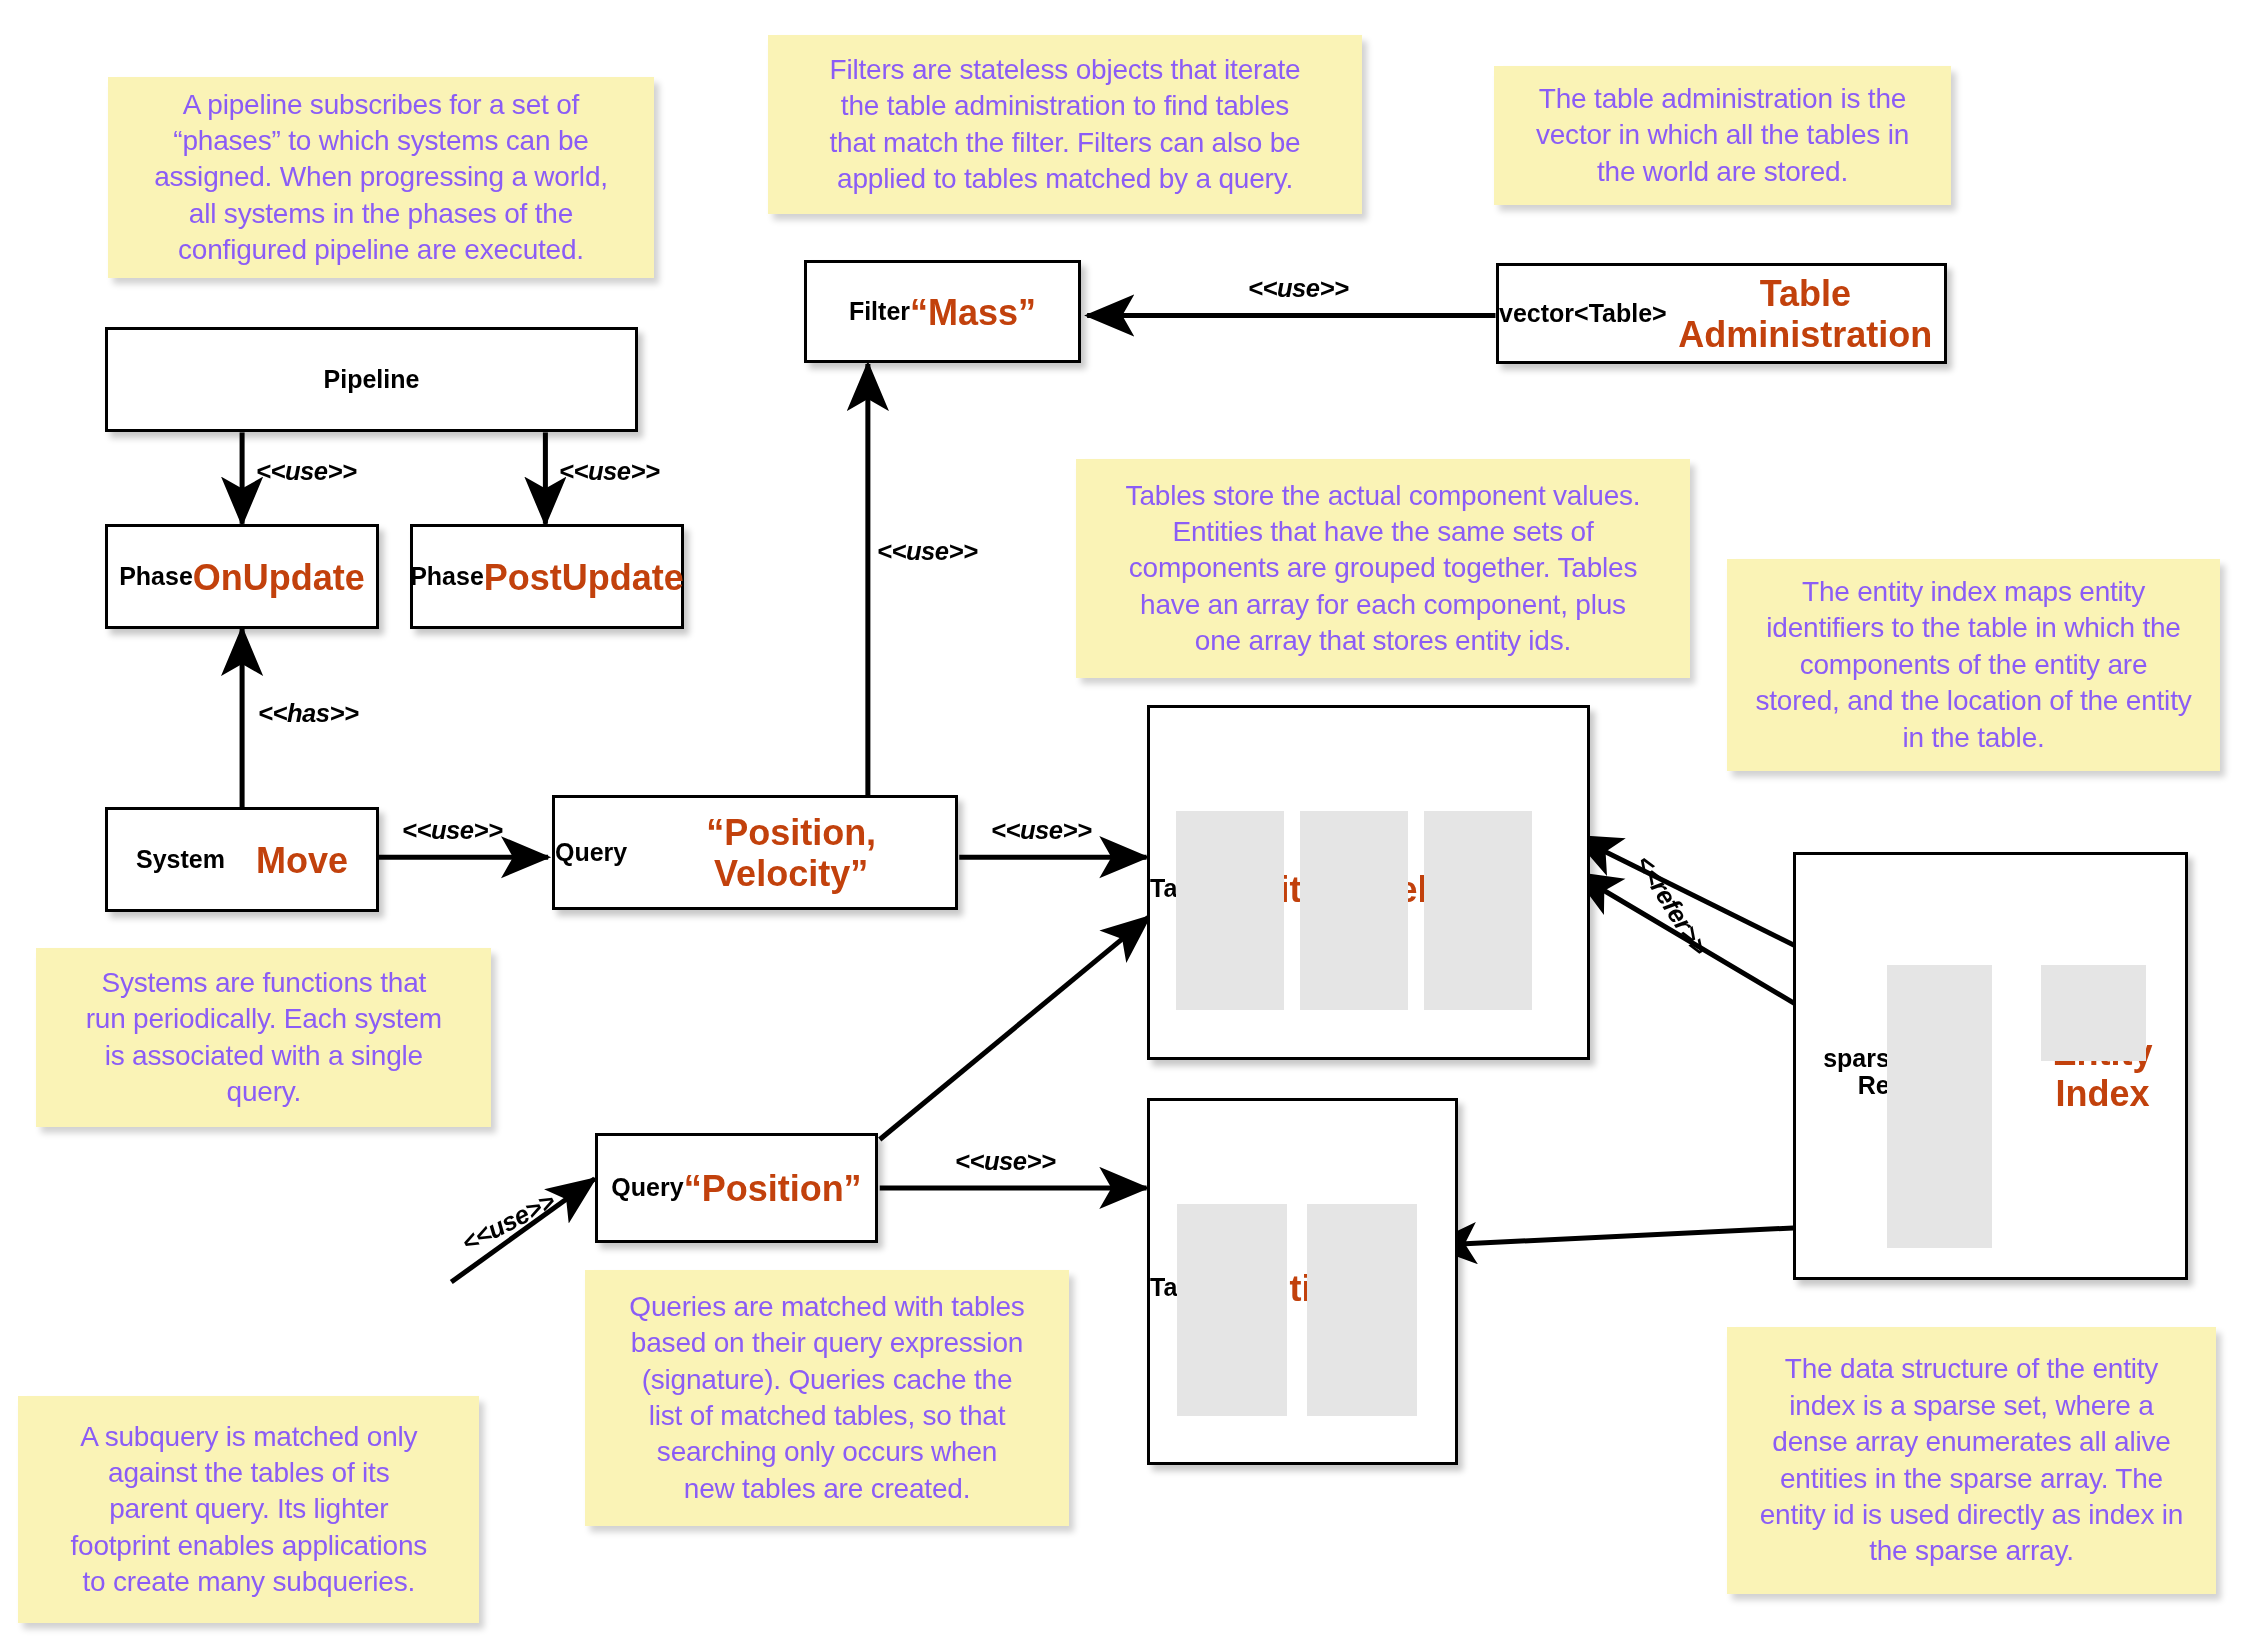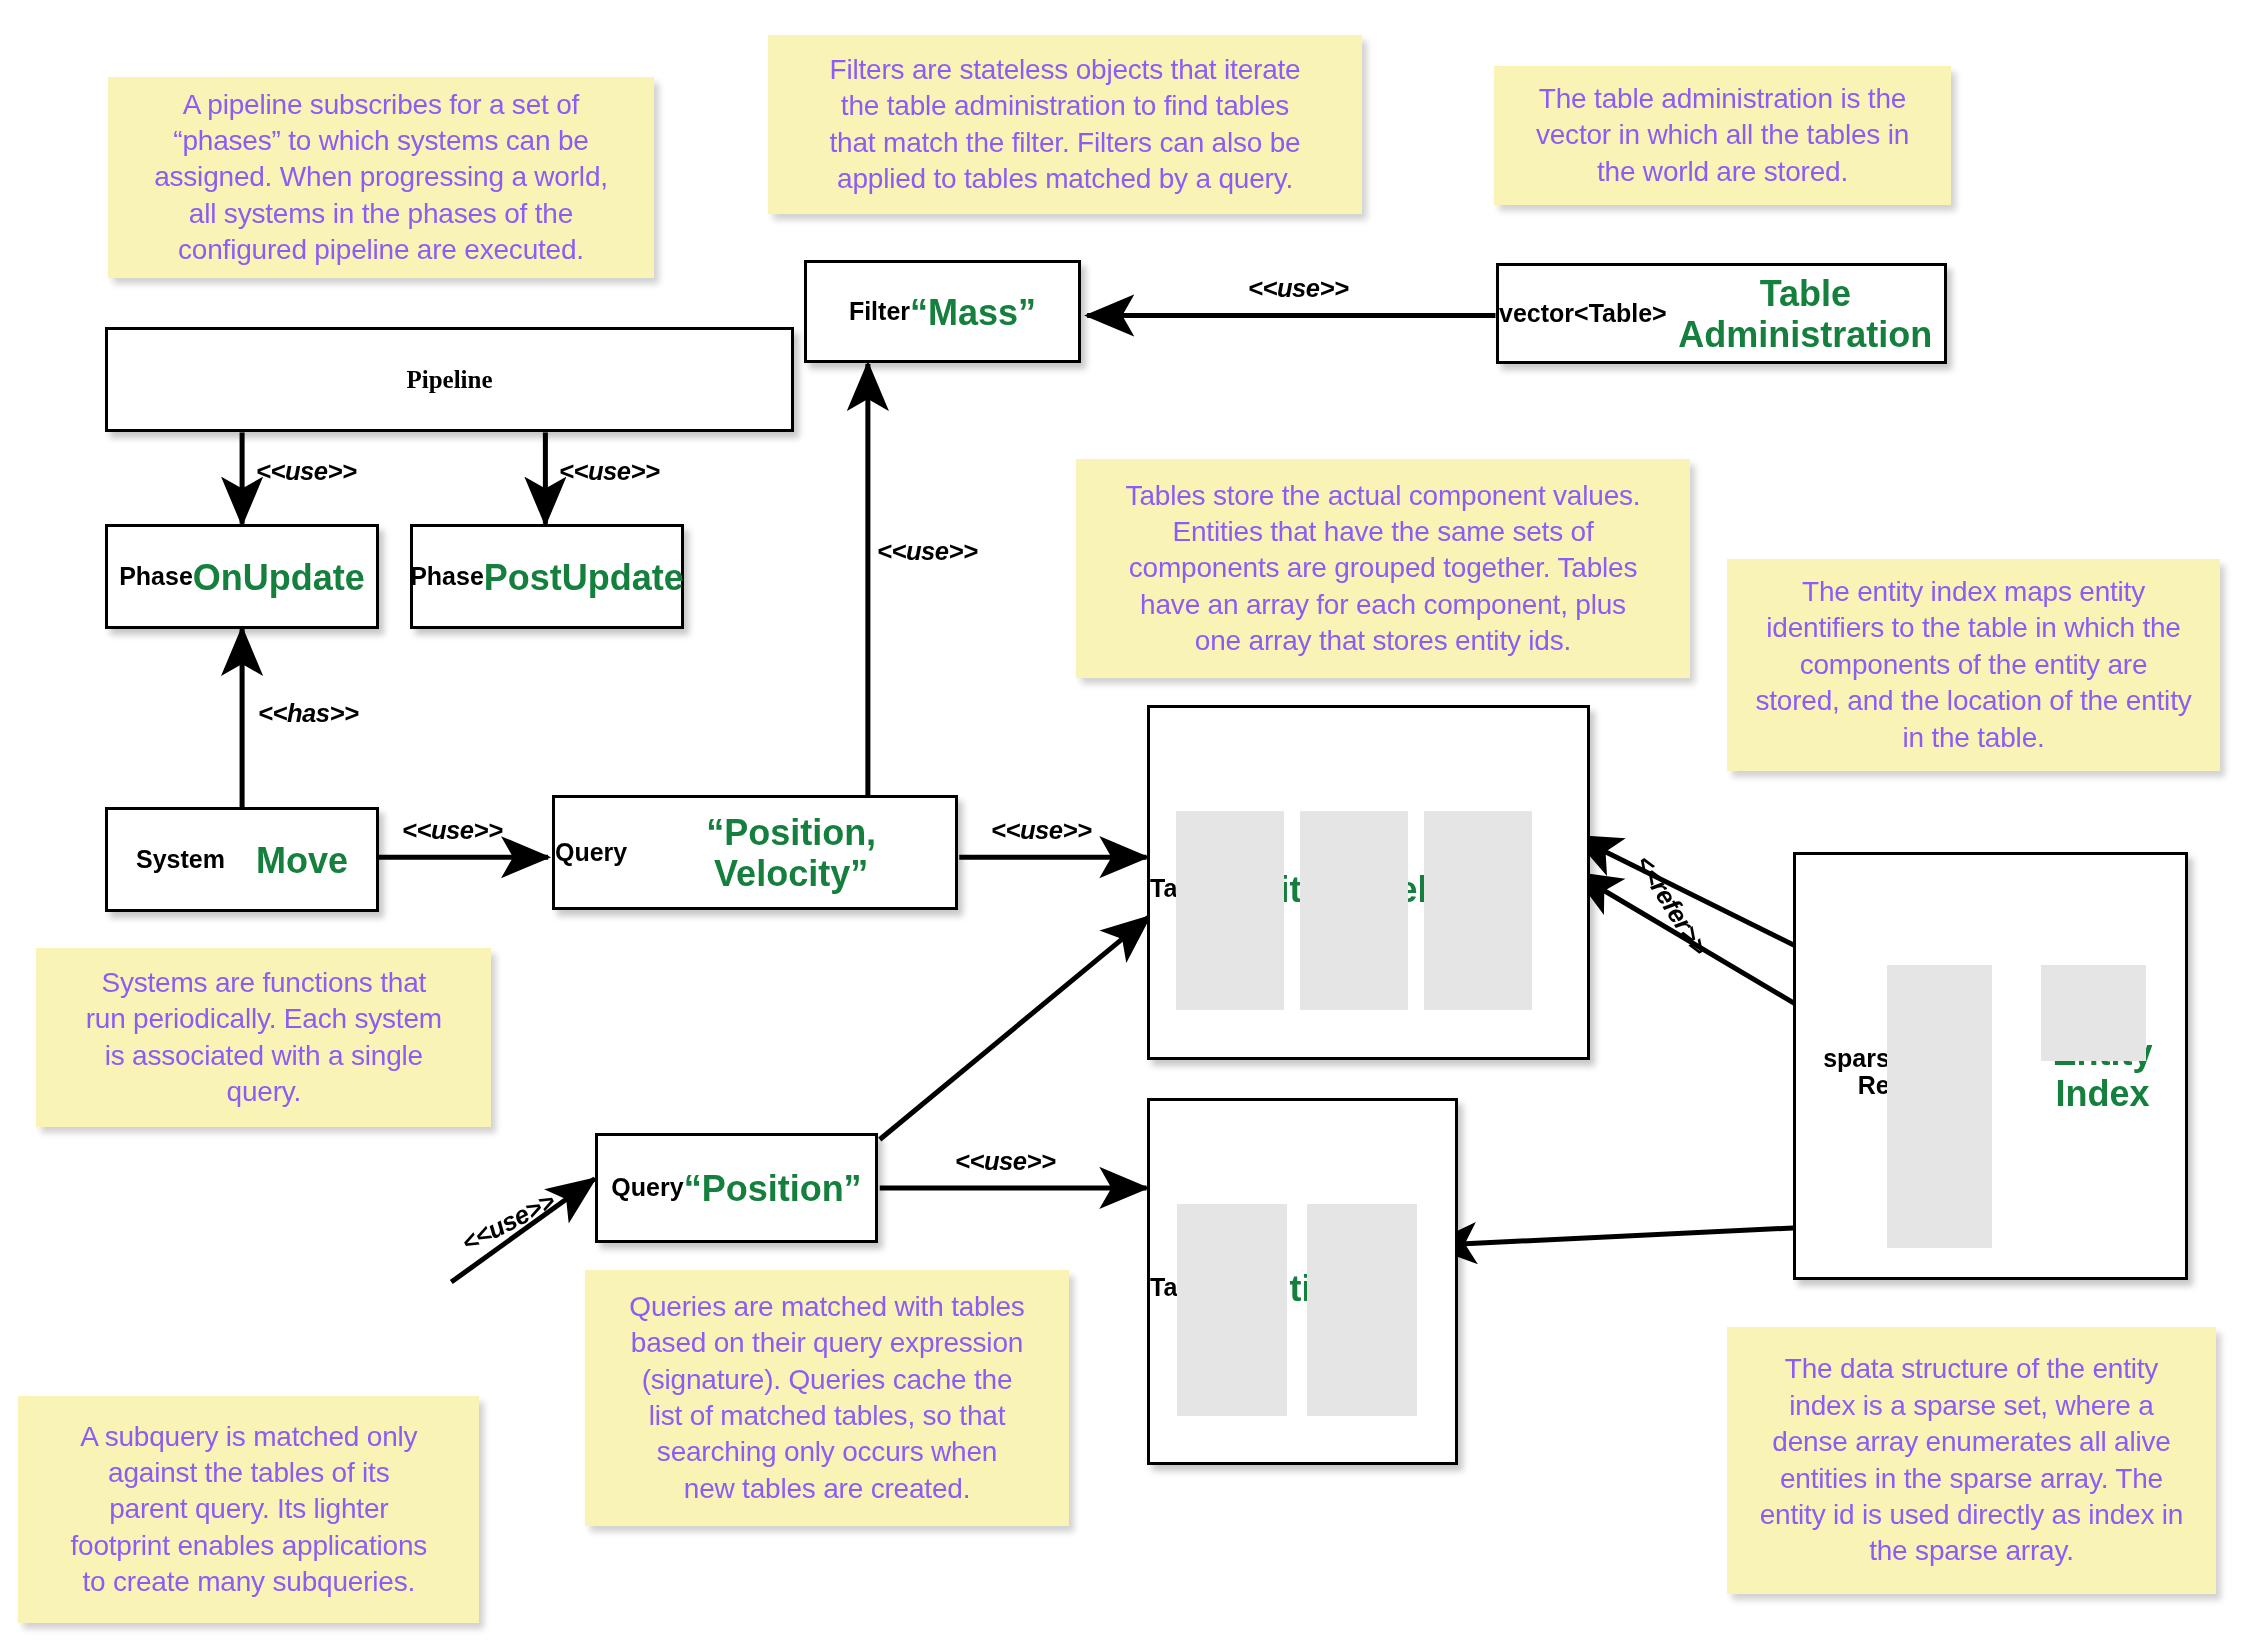--- a/index.html
+++ b/index.html
@@ -51,21 +51,21 @@
     font-size: 25px;
     font-weight: 700;
     line-height: 1.1;
     color: #000;
     text-align: center;
   }
   .box .name {
     font-size: 36px;
     font-weight: 700;
     line-height: 1.15;
-    color: #15803d;
+    color: #c2410c;
     text-align: center;
     margin-top: 1.8px;
   }
   
   .tablebox {
     justify-content: flex-start;
     padding-top: 12.8px;
   }
   .tablebox .cols {
     position: absolute;
@@ -184,21 +184,21 @@
 footprint enables applications
 to create many subqueries.</div>
 
   <div class="note" style="left:1727px; top:1327px; width:489px; height:267px;">The data structure of the entity
 index is a sparse set, where a
 dense array enumerates all alive
 entities in the sparse array. The
 entity id is used directly as index in
 the sparse array.</div>
 
-  <div class="box" style="left:105px; top:327px; width:689px; height:105px;font-family:Liberation Serif, serif;">
+  <div class="box" style="left:105px; top:327px; width:533px; height:105px;">
     <div class="stereo">Pipeline</div>
   </div>
 
   <div class="box" style="left:105px; top:524px; width:274px; height:105px;">
     <div class="stereo">Phase</div>
     <div class="name">OnUpdate</div>
   </div>
 
   <div class="box" style="left:410px; top:524px; width:274px; height:105px;">
     <div class="stereo">Phase</div>

